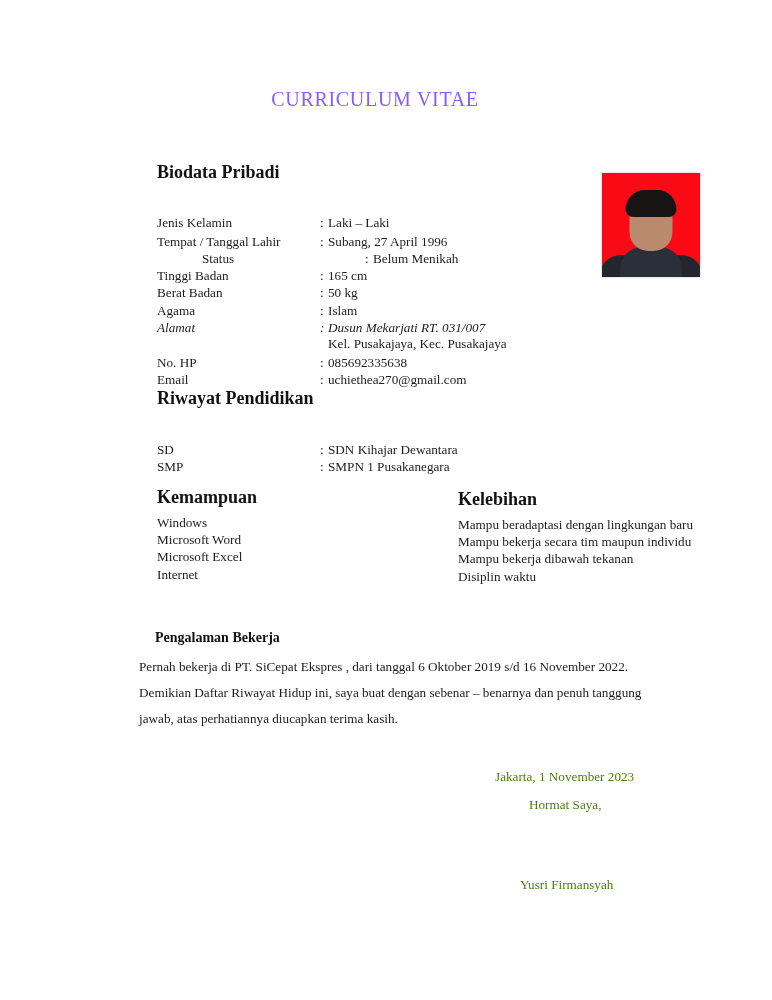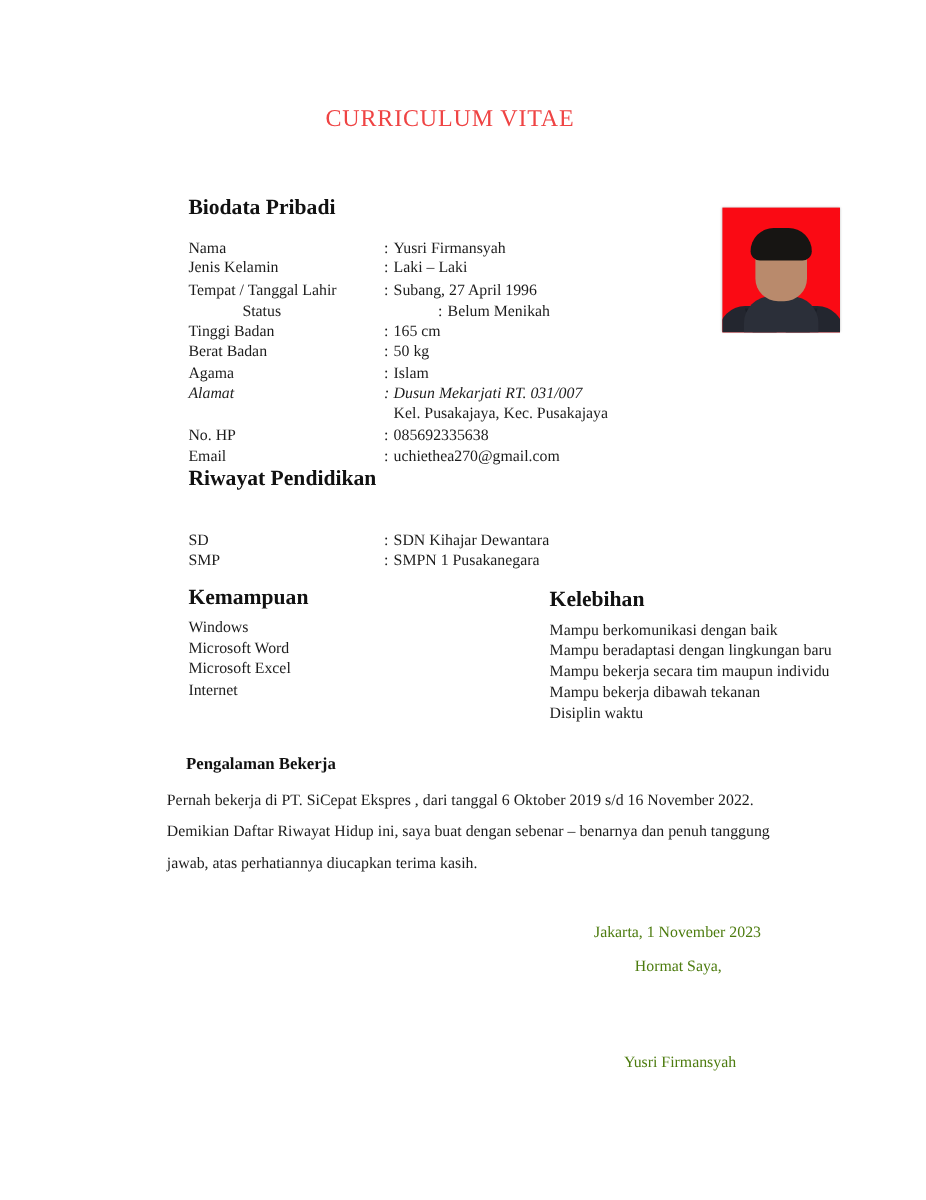--- a/index.html
+++ b/index.html
@@ -19,21 +19,21 @@
 
   
   .doc-title {
     position: absolute;
     left: 0;
     top: 88px;
     width: 750px;
     text-align: center;
     font-size: 20px;
     letter-spacing: 0.7px;
-    color: #ef4444;
+    color: #8b5cf6;
   }
 
   
   .section-heading {
     position: absolute;
     font-weight: bold;
     font-size: 18px;
     color: #111111;
   }
   #heading-biodata   { left: 157px; top: 162px; }
@@ -186,23 +186,20 @@
 </style>
 </head>
 <body>
 
 <div class="page">
 
   <div class="doc-title">CURRICULUM VITAE</div>
 
   <div class="section-heading" id="heading-biodata">Biodata Pribadi</div>
 
-  <div class="info-row r0">
-    <span class="lbl">Nama</span><span class="val"><span class="colon">:</span><span>Yusri Firmansyah</span></span>
-  </div>
 
   <div class="info-row r1">
     <span class="lbl">Jenis Kelamin</span><span class="val"><span class="colon">:</span><span>Laki – Laki</span></span>
   </div>
 
   <div class="info-row r2">
     <span class="lbl">Tempat / Tanggal Lahir</span><span class="val"><span class="colon">:</span><span>Subang, 27 April 1996</span></span>
   </div>
 
   <div class="info-row r3">
@@ -247,21 +244,20 @@
   <div class="section-heading" id="heading-kemampuan">Kemampuan</div>
   <div class="plain-list" id="list-kemampuan">
     <div>Windows</div>
     <div>Microsoft Word</div>
     <div>Microsoft Excel</div>
     <div>Internet</div>
   </div>
 
   <div class="section-heading" id="heading-kelebihan">Kelebihan</div>
   <div class="plain-list" id="list-kelebihan">
-    <div>Mampu berkomunikasi dengan baik</div>
     <div>Mampu beradaptasi dengan lingkungan baru</div>
     <div>Mampu bekerja secara tim maupun individu</div>
     <div>Mampu bekerja dibawah tekanan</div>
     <div>Disiplin waktu</div>
   </div>
 
   <div class="section-heading" id="heading-pengalaman">Pengalaman Bekerja</div>
   <div class="body-para">
     <div>Pernah bekerja di PT. SiCepat Ekspres , dari tanggal 6 Oktober 2019 s/d  16 November 2022.</div>
     <div>Demikian Daftar Riwayat Hidup ini, saya buat dengan sebenar – benarnya dan penuh tanggung</div>

